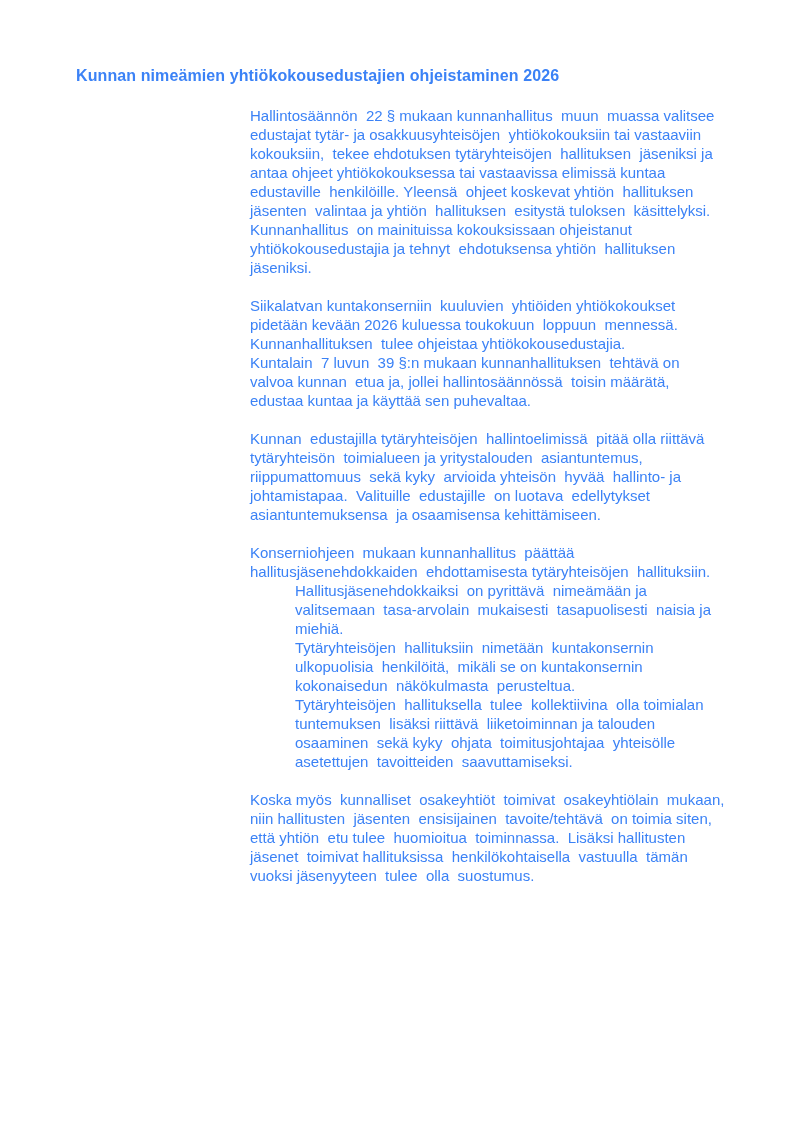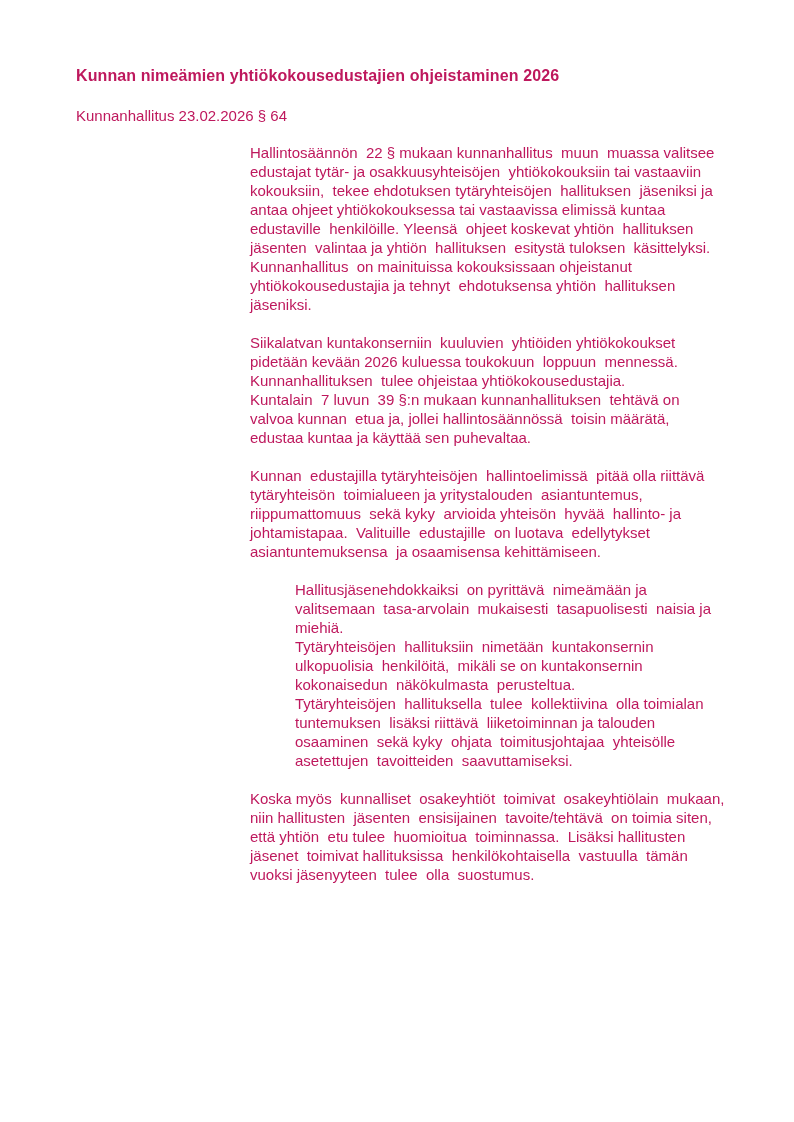--- a/index.html
+++ b/index.html
@@ -7,21 +7,21 @@
     padding: 0;
     background: #e8e8e8;
   }
   .page {
     position: relative;
     width: 794px;
     height: 1122px;
     margin: 0 auto;
     background: #ffffff;
     font-family: "Liberation Sans", "DejaVu Sans", sans-serif;
-    color: #be185d;
+    color: #3b82f6;
     overflow: hidden;
     box-sizing: border-box;
   }
   .content {
     padding: 66px 30px 0 76px;
   }
   .doc-title {
     font-size: 16px;
     font-weight: bold;
     line-height: 20px;
@@ -52,21 +52,20 @@
   }
 </style>
 </head>
 <body>
 
 <div class="page">
   <div class="content">
 
     <h1 class="doc-title">Kunnan nimeämien yhtiökokousedustajien ohjeistaminen 2026</h1>
 
-    <p class="doc-subtitle">Kunnanhallitus  23.02.2026 § 64</p>
 
     <div class="body-block">
 
       <div class="para">Hallintosäännön  22 § mukaan kunnanhallitus  muun  muassa valitsee
 edustajat tytär- ja osakkuusyhteisöjen  yhtiökokouksiin tai vastaaviin
 kokouksiin,  tekee ehdotuksen tytäryhteisöjen  hallituksen  jäseniksi ja
 antaa ohjeet yhtiökokouksessa tai vastaavissa elimissä kuntaa
 edustaville  henkilöille. Yleensä  ohjeet koskevat yhtiön  hallituksen
 jäsenten  valintaa ja yhtiön  hallituksen  esitystä tuloksen  käsittelyksi.
 Kunnanhallitus  on mainituissa kokouksissaan ohjeistanut
@@ -79,20 +78,22 @@
 Kuntalain  7 luvun  39 §:n mukaan kunnanhallituksen  tehtävä on
 valvoa kunnan  etua ja, jollei hallintosäännössä  toisin määrätä,
 edustaa kuntaa ja käyttää sen puhevaltaa.</div>
 
       <div class="para">Kunnan  edustajilla tytäryhteisöjen  hallintoelimissä  pitää olla riittävä
 tytäryhteisön  toimialueen ja yritystalouden  asiantuntemus,
 riippumattomuus  sekä kyky  arvioida yhteisön  hyvää  hallinto- ja
 johtamistapaa.  Valituille  edustajille  on luotava  edellytykset
 asiantuntemuksensa  ja osaamisensa kehittämiseen.</div>
 
+      <div class="para no-gap">Konserniohjeen  mukaan kunnanhallitus  päättää
+hallitusjäsenehdokkaiden  ehdottamisesta tytäryhteisöjen  hallituksiin.</div>
 
       <div class="para indented">Hallitusjäsenehdokkaiksi  on pyrittävä  nimeämään ja
 valitsemaan  tasa-arvolain  mukaisesti  tasapuolisesti  naisia ja
 miehiä.
 Tytäryhteisöjen  hallituksiin  nimetään  kuntakonsernin
 ulkopuolisia  henkilöitä,  mikäli se on kuntakonsernin
 kokonaisedun  näkökulmasta  perusteltua.
 Tytäryhteisöjen  hallituksella  tulee  kollektiivina  olla toimialan
 tuntemuksen  lisäksi riittävä  liiketoiminnan ja talouden
 osaaminen  sekä kyky  ohjata  toimitusjohtajaa  yhteisölle

